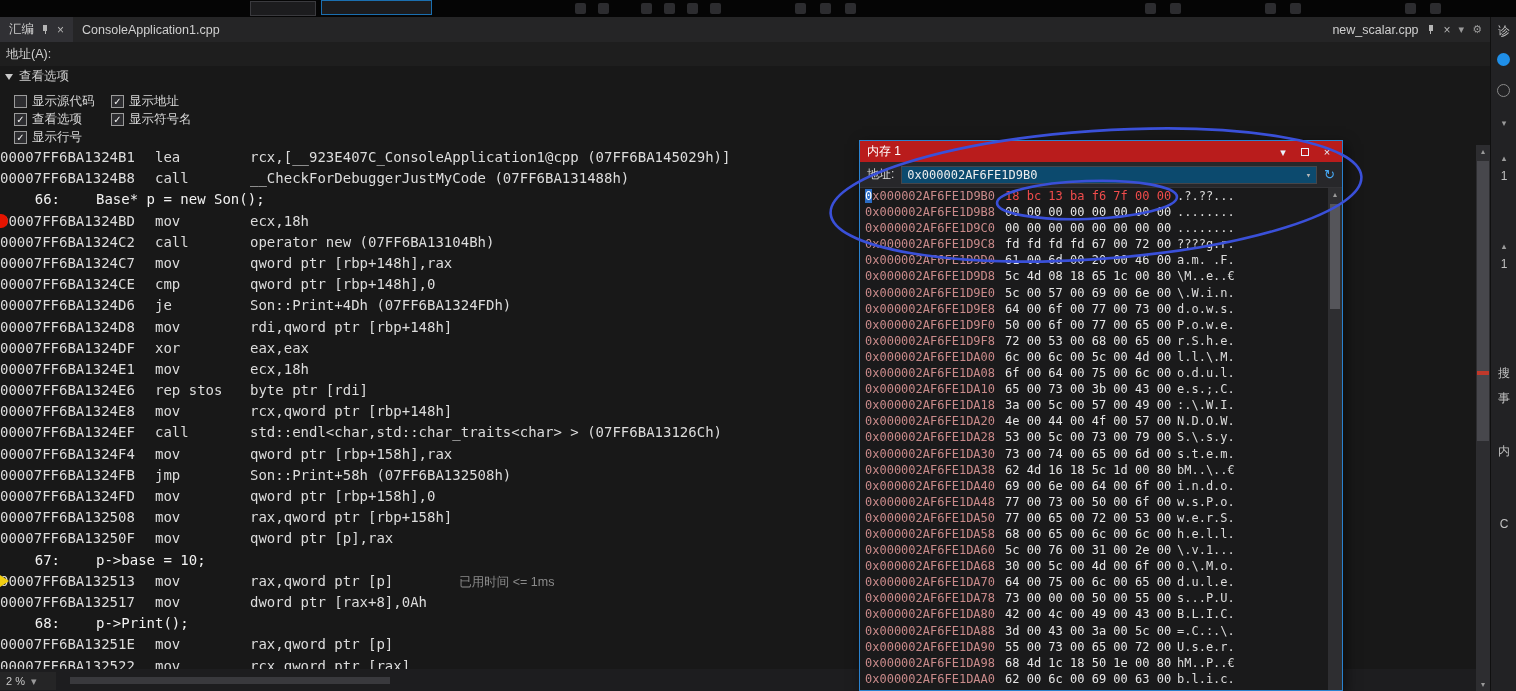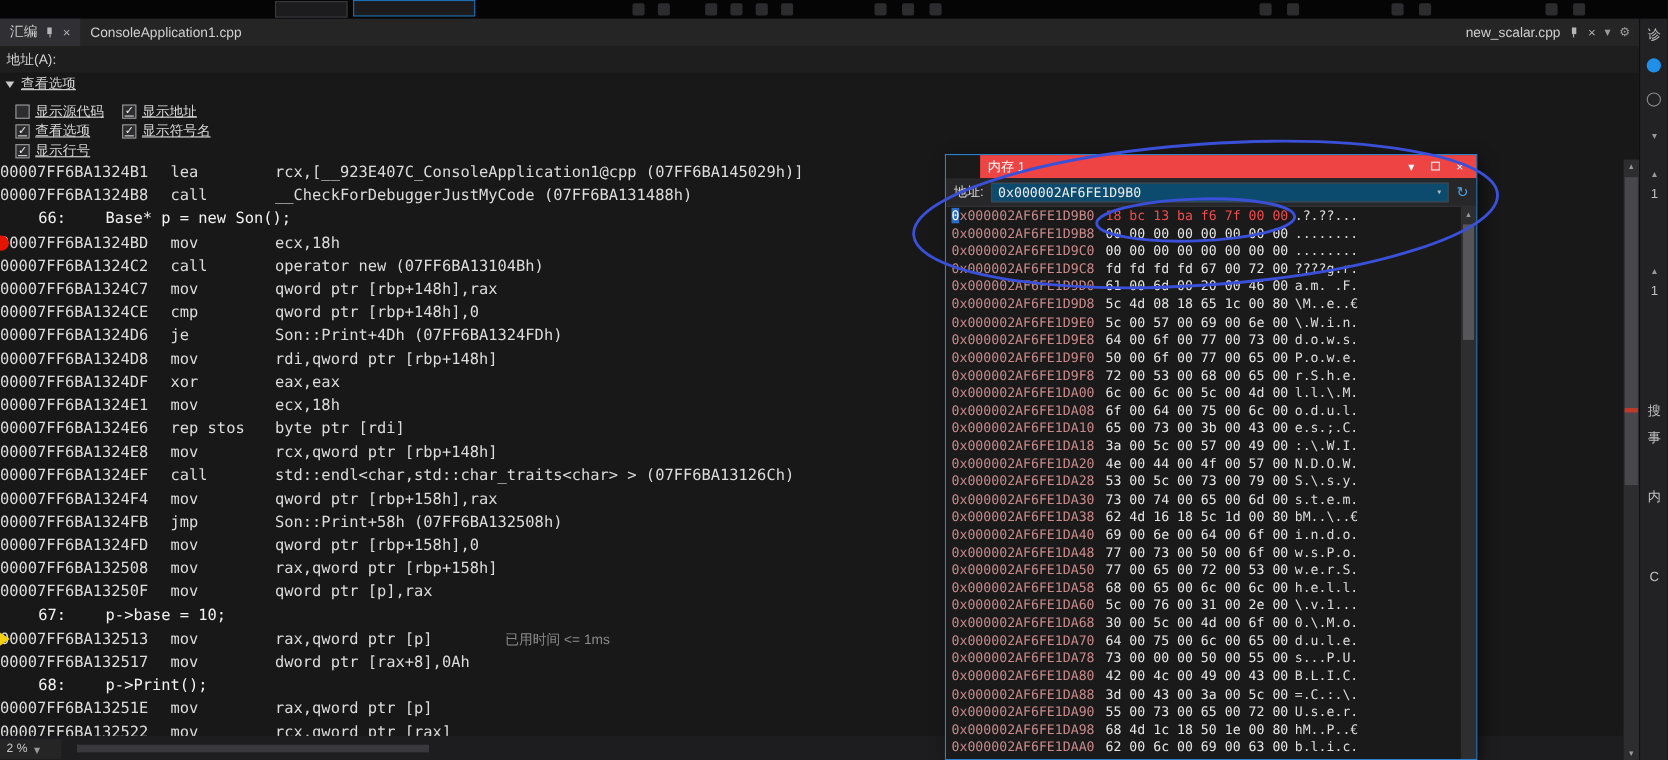--- a/index.html
+++ b/index.html
@@ -26,21 +26,21 @@
   .dim{color:#9a9a9a;font-size:11px;}
 
   
   .addr-row{position:absolute;left:0;top:42px;width:1490px;height:24px;background:#1e1e1e;
             display:flex;align-items:center;z-index:2;}
   .addr-label{margin-left:6px;font-size:12.5px;color:#d0d0d0;white-space:nowrap;}
   .addr-input{margin-left:6px;margin-right:6px;flex:1;height:17px;background:#2a2a2c;
               border:1px solid #3f3f46;color:#e0e0e0;font:12px "DejaVu Sans Mono",monospace;padding:0 5px;}
 
   
-  .options{position:absolute;left:0;top:68px;z-index:2;font-size:12.5px;text-decoration:underline;}
+  .options{position:absolute;left:0;top:68px;z-index:2;font-size:12.5px;}
   .opt-header{display:flex;align-items:center;gap:6px;margin-left:5px;color:#d0d0d0;}
   .opt-tri{width:0;height:0;border-left:4px solid transparent;border-right:4px solid transparent;
            border-top:6px solid #c9c9c9;}
   .cb-grid{margin:7px 0 0 14px;display:grid;grid-template-columns:97px auto;grid-auto-rows:18px;}
   .cb-item{display:flex;align-items:center;gap:5px;color:#d8d8d8;white-space:nowrap;}
   .cb-box{width:13px;height:13px;background:#2d2d30;border:1px solid #9b9b9b;
           font-size:10px;line-height:11px;text-align:center;color:#f2f2f2;}
 
   
   .disasm{position:absolute;left:0;top:147px;width:1476px;z-index:1;
@@ -211,21 +211,21 @@
     <div class="rs-item" style="top:152px">1</div>
     <div class="rs-item small" style="top:224px">▴</div>
     <div class="rs-item" style="top:240px">1</div>
     <div class="rs-item" style="top:348px">搜</div>
     <div class="rs-item" style="top:373px">事</div>
     <div class="rs-item" style="top:426px">内</div>
     <div class="rs-item" style="top:500px">C</div>
   </div>
 
   <div class="memwin">
-    <div class="mem-title" style="background: #ef4444; margin-left: 31px;">
+    <div class="mem-title" style="background: #b91c1c;">
       <span>内存 1</span>
       <span class="sp"></span>
       <span class="mem-tbtn">▾</span>
       <span class="mem-tbtn"><span class="sq"></span></span>
       <span class="mem-tbtn">×</span>
     </div>
     <div class="mem-toolbar">
       <span class="mem-addr-label">地址:</span>
       <div class="mem-combo">
         <span>0x000002AF6FE1D9B0</span>

